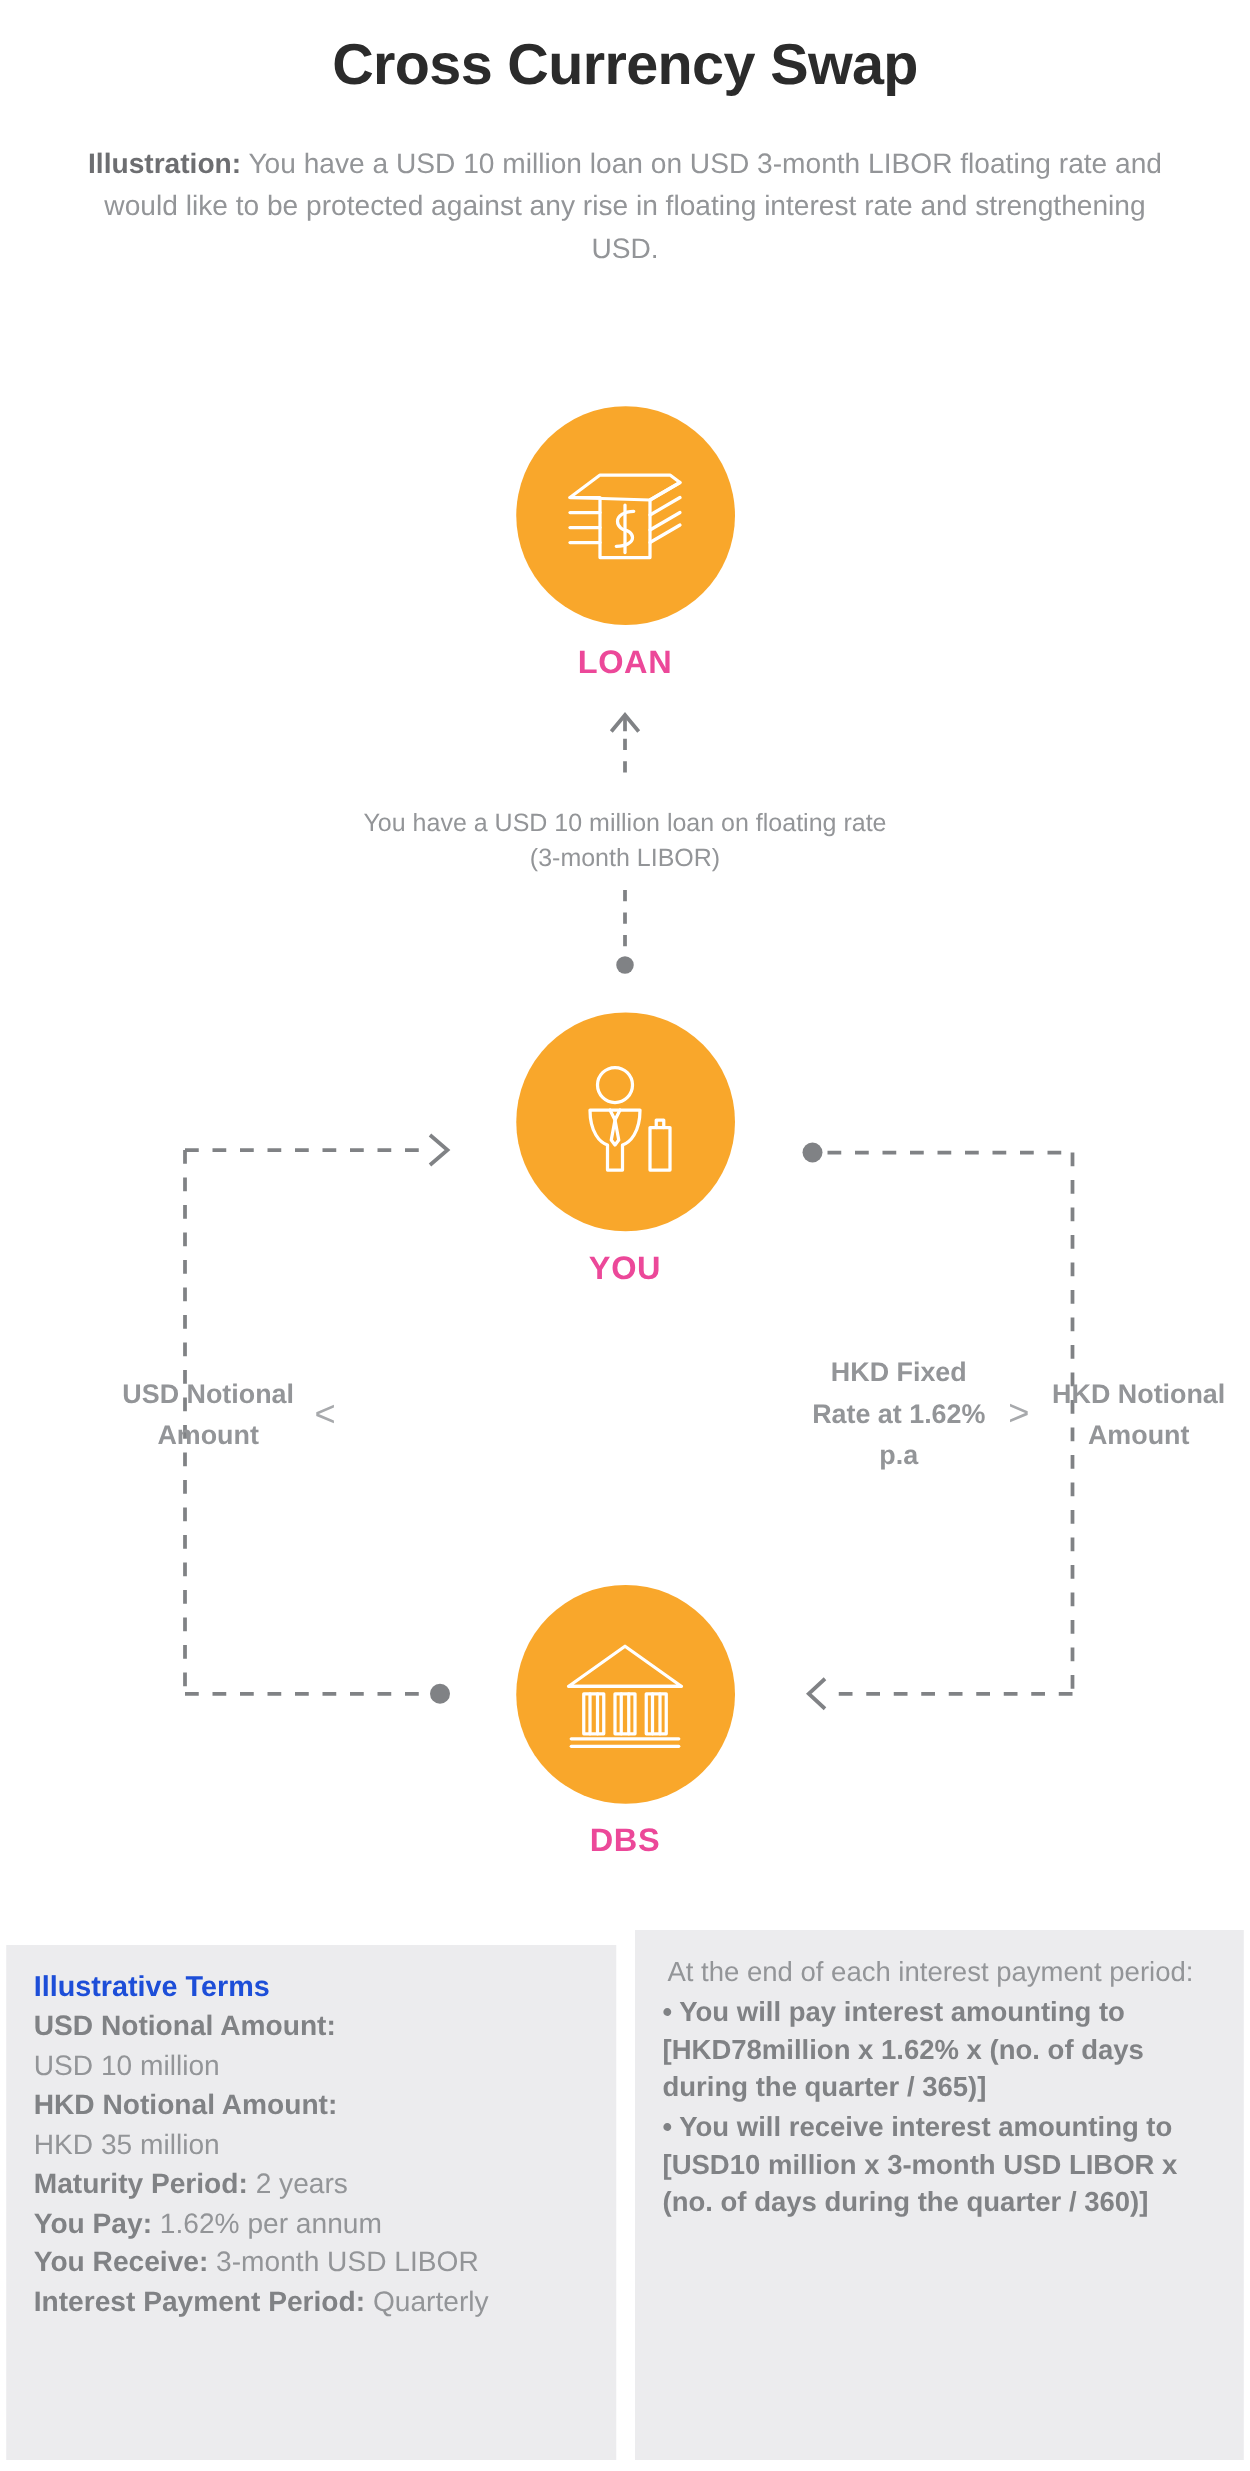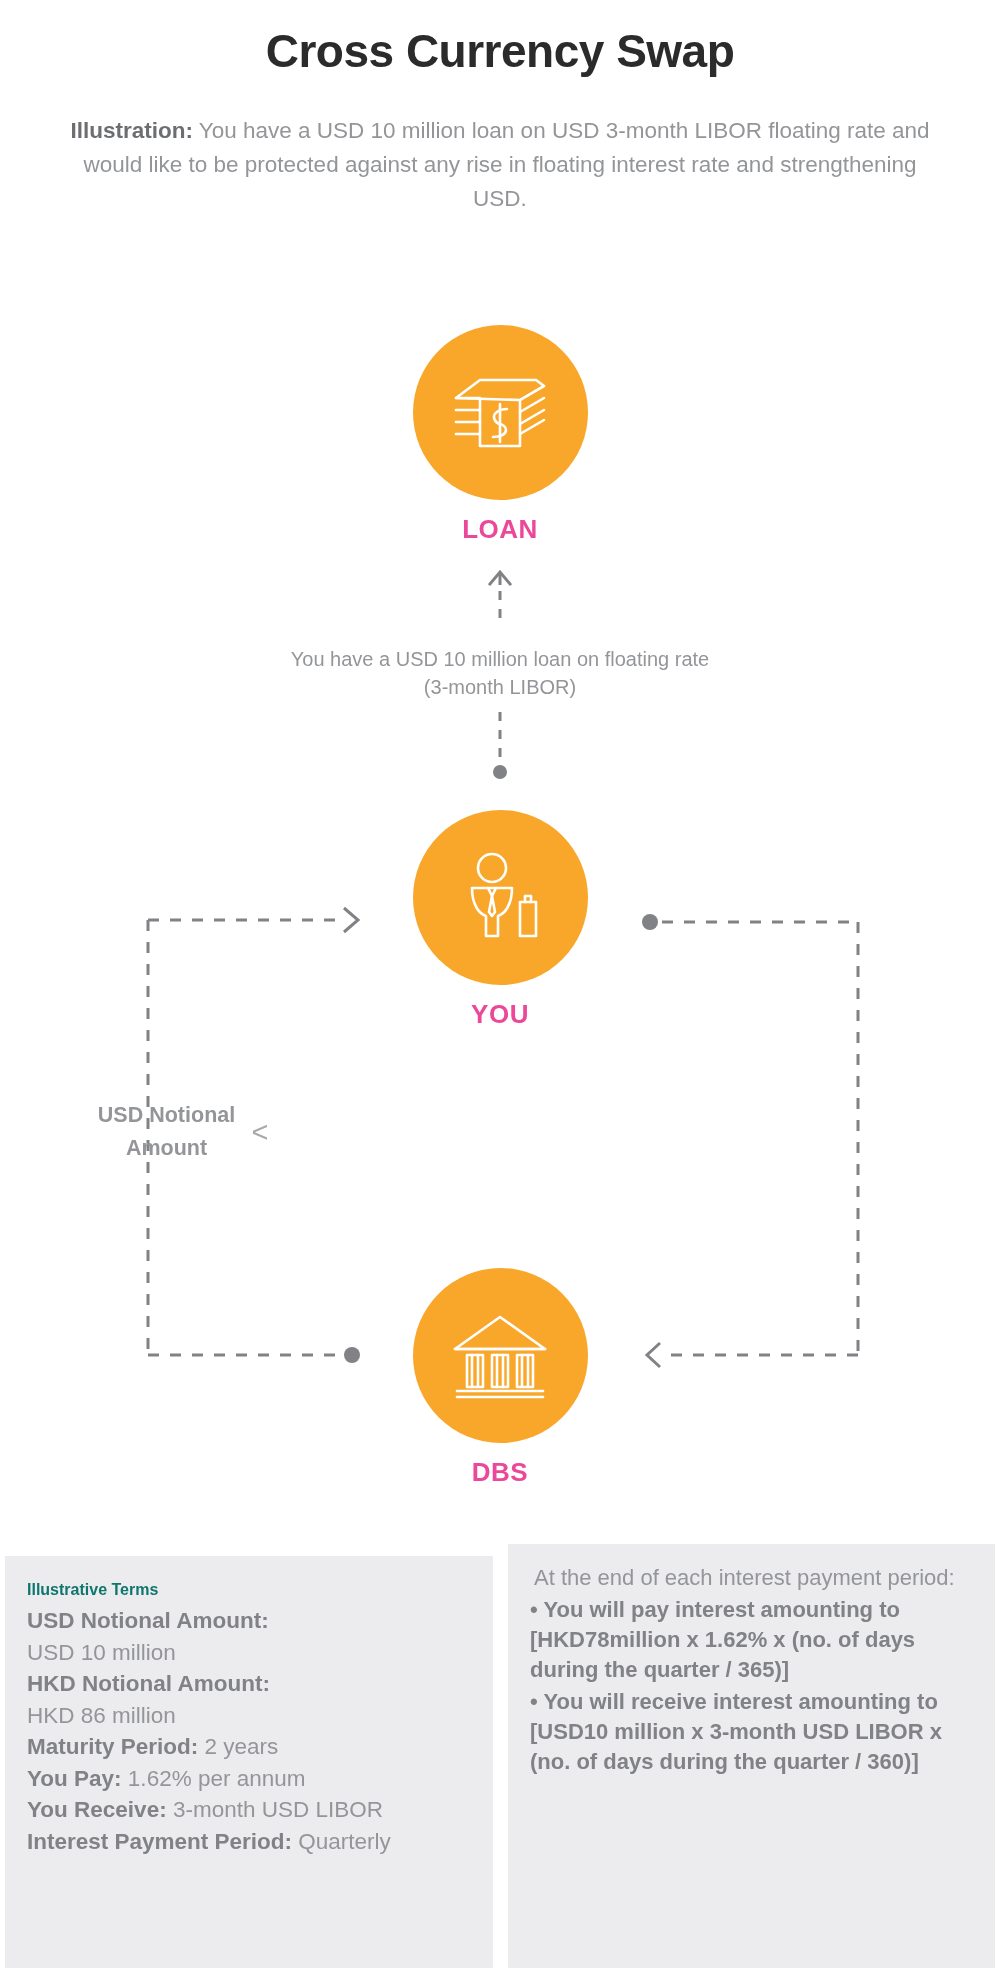--- a/index.html
+++ b/index.html
@@ -122,23 +122,23 @@
   }
   #box-terms {
     left: 5px; top: 1556px;
     width: 488px; height: 412px;
   }
   #box-payoff {
     left: 508px; top: 1544px;
     width: 487px; height: 424px;
   }
   .box-title {
-    font-size: 16px;
-    font-weight: bold;
-    color: #0f766e;
+    font-size: 23px;
+    font-weight: bold;
+    color: #1d4ed8;
     line-height: 31px;
   }
   .terms-line {
     font-size: 22.5px;
     line-height: 31.5px;
     color: #939598;
   }
   .terms-line b { color: #808285; font-weight: bold; }
   .payoff-sub {
     font-size: 22px;
@@ -235,20 +235,25 @@
       </svg>
     </div>
     <div class="node-label">YOU</div>
   </div>
 
   <div class="side-labels" id="labels-left">
     <div class="lab">USD Notional Amount</div>
     <div class="cmp">&lt;</div>
   </div>
 
+  <div class="side-labels" id="labels-right">
+    <div class="lab">HKD Fixed Rate at 1.62% p.a</div>
+    <div class="cmp">&gt;</div>
+    <div class="lab">HKD Notional Amount</div>
+  </div>
 
   <div class="node" id="node-dbs">
     <div class="circle">
       <svg width="98" height="86" viewBox="0 0 98 86">
         <g stroke="#FFFFFF" stroke-width="2.6" fill="none" stroke-linejoin="round" stroke-linecap="round">
           <path d="M4 36 L49 4 L94 36 Z"></path>
           <line x1="4" y1="36" x2="94" y2="36"></line>
           <rect x="16" y="42" width="16" height="32"></rect>
           <line x1="21" y1="42" x2="21" y2="74"></line>
           <line x1="27" y1="42" x2="27" y2="74"></line>
@@ -263,21 +268,21 @@
         </g>
       </svg>
     </div>
     <div class="node-label">DBS</div>
   </div>
 
   <div class="box" id="box-terms">
     <div class="box-title">Illustrative Terms</div>
     <div id="terms-rows">
         <div class="terms-line"><b>USD Notional Amount:</b><br><span>USD 10 million</span></div>
-        <div class="terms-line"><b>HKD Notional Amount:</b><br><span>HKD 86 million</span></div>
+        <div class="terms-line"><b>HKD Notional Amount:</b><br><span>HKD 35 million</span></div>
         <div class="terms-line"><b>Maturity Period:</b><span> 2 years</span></div>
         <div class="terms-line"><b>You Pay:</b><span> 1.62% per annum</span></div>
         <div class="terms-line"><b>You Receive:</b><span> 3-month USD LIBOR</span></div>
         <div class="terms-line"><b>Interest Payment Period:</b><span> Quarterly</span></div>
       </div>
   </div>
 
   <div class="box" id="box-payoff">
     <div class="payoff-sub">At the end of each interest payment period:</div>
     <div id="payoff-bullets">

